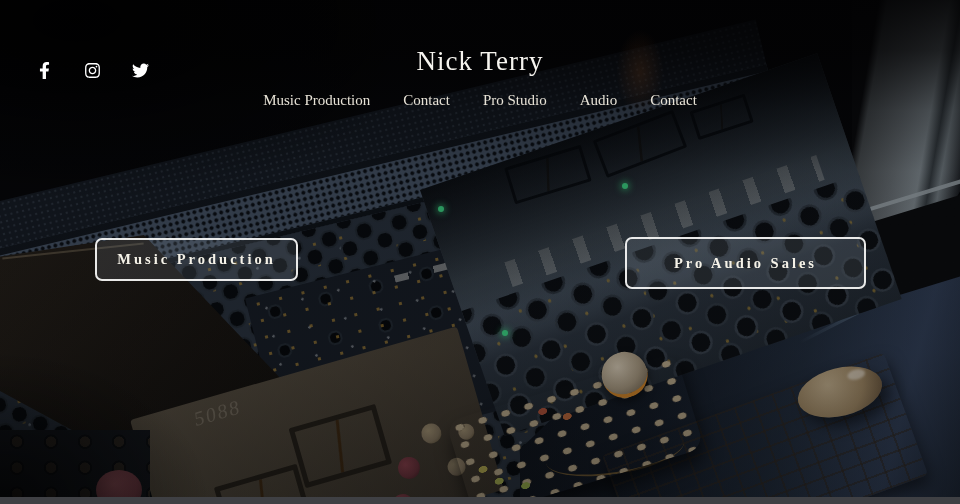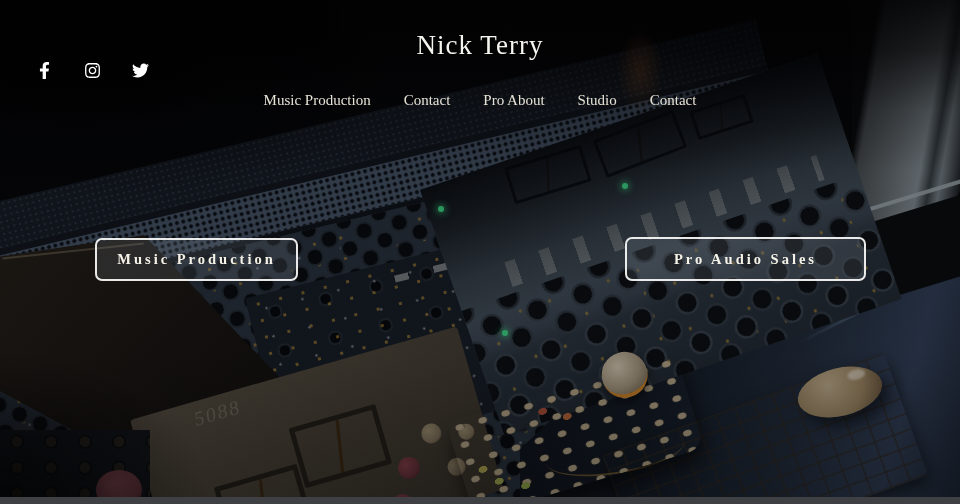--- a/index.html
+++ b/index.html
@@ -144,35 +144,35 @@
 
   
   .overlay{position:absolute;inset:0;z-index:5;pointer-events:none;background:
     radial-gradient(ellipse 34px 60px at 640px 72px,rgba(120,65,25,.22),transparent 70%),
     radial-gradient(ellipse 620px 300px at 8% 4%,rgba(0,0,0,.85),transparent 60%),
     radial-gradient(ellipse 300px 220px at 0% 100%,rgba(0,0,0,.7),transparent 70%),
     linear-gradient(180deg,rgba(2,2,3,.93) 0%,rgba(2,2,3,.80) 10%,rgba(3,4,6,.50) 22%,rgba(4,5,7,.34) 34%,rgba(4,5,7,.32) 70%,rgba(3,4,5,.45) 100%);}
 
   
   .site-header{position:absolute;left:0;top:0;width:100%;z-index:10;}
-  .site-title{margin:0;padding-top:30px;text-align:center;font-size:27px;font-weight:400;
+  .site-title{margin:16px;padding-top:30px;text-align:center;font-size:27px;font-weight:400;
     letter-spacing:1px;color:#f6f4ef;}
   .socials{position:absolute;left:36px;top:62px;display:flex;gap:31px;align-items:center;}
   .social-link{display:block;width:17px;height:17px;cursor:pointer;}
   .social-link svg{width:100%;height:100%;fill:#fff;}
   .main-nav{position:absolute;left:0;top:92px;width:100%;display:flex;justify-content:center;
     gap:33px;}
   .nav-link{color:#e7e2d6;font-size:15px;text-decoration:none;cursor:pointer;white-space:nowrap;}
 
   .cta{position:absolute;z-index:10;display:flex;align-items:center;justify-content:center;
     border:2px solid rgba(250,250,248,.92);border-radius:7px;cursor:pointer;
     background:rgba(150,160,170,.17);color:#f5f2e8;font-weight:700;font-size:14.5px;
     letter-spacing:3px;text-decoration:none;}
   .cta-left{left:95px;top:238px;width:203px;height:43px;}
-  .cta-right{left:625px;top:237px;width:241px;height:44px;}
+  .cta-right{left:625px;top:237px;width:241px;height:52px;}
 
   .bottom-bar{position:absolute;left:0;bottom:0;width:100%;height:7px;background:#3f4044;z-index:12;}
 </style>
 </head>
 <body>
 
 <div class="stage">
 
   <div class="photo">
     <div class="window-glass"></div>
@@ -251,22 +251,22 @@
       <a class="social-link">
         <svg viewBox="0 0 512 512">
             <path d="M459.37 151.716c.325 4.548.325 9.097.325 13.645 0 138.72-105.583 298.558-298.558 298.558-59.452 0-114.68-17.219-161.137-47.106 8.447.974 16.568 1.299 25.34 1.299 49.055 0 94.213-16.568 130.274-44.832-46.132-.975-84.792-31.188-98.112-72.772 6.498.974 12.995 1.624 19.818 1.624 9.421 0 18.843-1.3 27.614-3.573-48.081-9.747-84.143-51.98-84.143-102.985v-1.299c13.969 7.797 30.214 12.67 47.431 13.319-28.264-18.843-46.781-51.005-46.781-87.391 0-19.492 5.197-37.36 14.294-52.954 51.655 63.675 129.3 105.258 216.365 109.807-1.624-7.797-2.599-15.918-2.599-24.04 0-57.828 46.782-104.934 104.934-104.934 30.213 0 57.502 12.67 76.67 33.137 23.715-4.548 46.456-13.32 66.599-25.34-7.798 24.366-24.366 44.833-46.132 57.827 21.117-2.273 41.584-8.122 60.426-16.243-14.292 20.791-32.161 39.308-52.628 54.253z"></path>
           </svg>
       </a>
     </div>
 
     <nav class="main-nav">
       <a class="nav-link">Music Production</a>
       <a class="nav-link">Contact</a>
-      <a class="nav-link">Pro About</a>
-      <a class="nav-link">Studio</a>
+      <a class="nav-link">Pro Studio</a>
+      <a class="nav-link">Audio</a>
       <a class="nav-link">Contact</a>
     </nav>
   </header>
 
   <a class="cta cta-left">Music Production</a>
   <a class="cta cta-right">Pro Audio Sales</a>
 
   <div class="bottom-bar"></div>
 </div>
 

